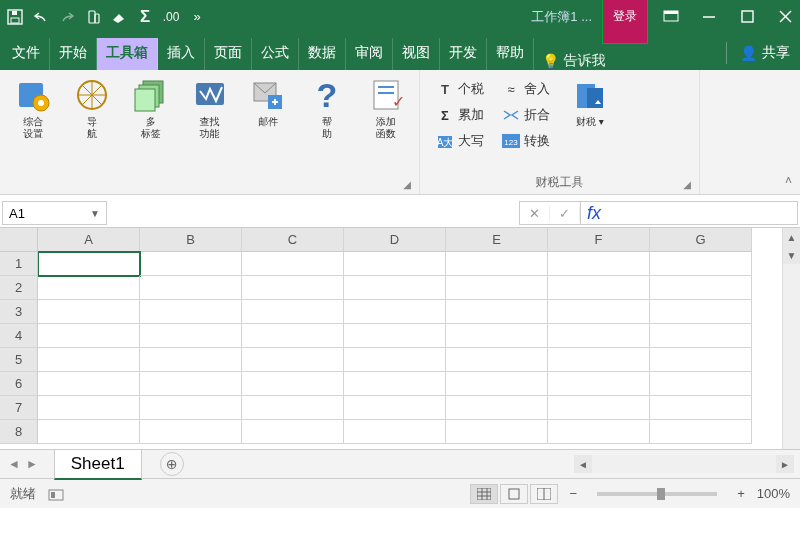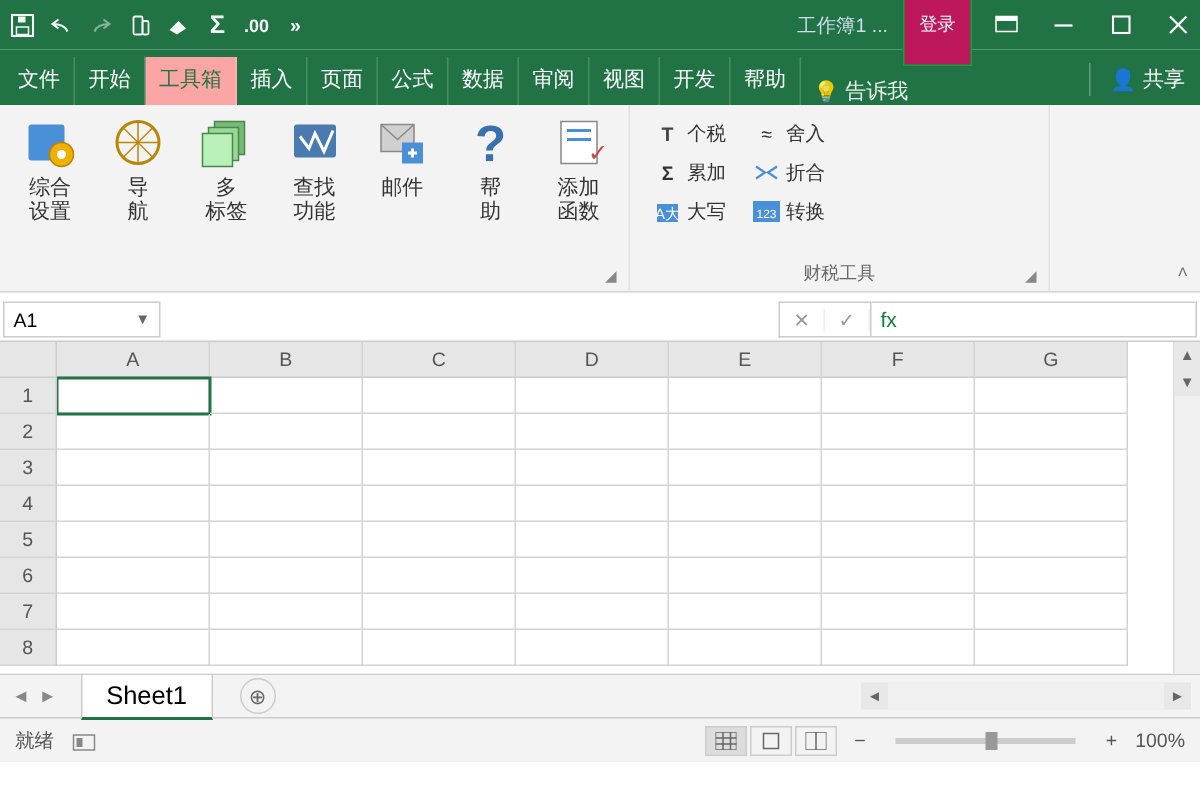--- a/index.html
+++ b/index.html
@@ -1,51 +1,51 @@
 <!DOCTYPE html>
 <html><head>
 <meta charset="utf-8">
 <style>
 * { margin:0; padding:0; box-sizing:border-box; font-family:"Microsoft YaHei","Segoe UI",sans-serif; }
 body { width:800px; height:533px; background:#fff; overflow:hidden; font-size:12px; }
 .titlebar { height:33px; background:#217346; display:flex; align-items:center; color:#fff; padding:0 6px; }
 .titlebar .qat { display:flex; gap:8px; align-items:center; }
-.titlebar .qat span { width:18px; height:18px; display:flex; align-items:center; justify-content:center; opacity:.95;font-weight:bold; }
+.titlebar .qat span { width:18px; height:18px; display:flex; align-items:center; justify-content:center; opacity:.95; }
 .titlebar .spacer { flex:1; }
 .titlebar .title { color:#cde; font-size:13px; margin:0 10px; white-space:nowrap; }
 .loginbtn { background:#be185d; border:1px solid #0a3; padding:18px 10px; font-size:12px; color:#fff; }
 .wincontrols { display:flex; gap:20px; margin-left:14px; }
 .wincontrols span { width:18px; display:flex; justify-content:center; }
 .tabs { height:37px; background:#217346; display:flex; align-items:flex-end; color:#fff; font-size:14px; padding-left:3px; }
 .tabs .tab { padding:6px 9px 8px; cursor:pointer; border-right:1px solid rgba(255,255,255,.18); }
 .tabs .tab.first { border-left:none; }
-.tabs .tab.active { background:#fca5a5; color:#217346; font-weight:400; }
+.tabs .tab.active { background:#c4b5fd; color:#217346; font-weight:700; }
 .tabs .tell { margin-left:8px; display:flex; align-items:center; gap:4px; opacity:.9;}
 .tabs .spacer { flex:1; }
 .tabs .share { padding:6px 10px; display:flex; align-items:center; gap:4px; }
 .tabs .share::before { content:""; border-left:1px solid rgba(255,255,255,.3); height:22px; margin-right:10px;}
 .ribbon { height:125px; background:#f3f3f3; border-bottom:1px solid #d4d4d4; display:flex; position:relative;}
 .group { border-right:1px solid #e1e1e1; display:flex; flex-direction:column; padding:4px 6px 0;}
 .group .tools { flex:1; display:flex; align-items:flex-start; gap:4px;}
 .group .lbl { text-align:center; font-size:12px; color:#666; padding:3px 0 3px; position:relative;}
 .group .lbl .dlg { position:absolute; right:2px; bottom:4px; font-size:10px; color:#888;}
 .bigbtn { width:55px; display:flex; flex-direction:column; align-items:center; gap:2px; padding:2px; }
 .bigbtn .ic { width:38px; height:38px; display:flex; align-items:center; justify-content:center; }
-.bigbtn .tx { font-size:14px; color:#333; text-align:center; line-height:1.15;}
+.bigbtn .tx { font-size:10px; color:#333; text-align:center; line-height:1.15;}
 .mini { display:flex; align-items:center; gap:4px; font-size:13px; color:#333; padding:2px 4px;}
 .mini .ic { width:18px; height:18px; display:flex; align-items:center; justify-content:center;}
 .col { display:flex; flex-direction:column; gap:4px; padding-top:4px;}
 .collapse { position:absolute; right:8px; bottom:6px; color:#777; font-size:12px;}
 .formulabar { height:29px; border-bottom:1px solid #ccc; display:flex; align-items:stretch; background:#fff; margin-top:4px;}
 .namebox { width:105px; border:1px solid #ccc; margin:2px; display:flex; align-items:center; padding:0 6px; font-size:13px; background:#fff; position:relative;}
 .namebox .dd { margin-left:auto; color:#666; font-size:10px; }
 .fbgap { width:410px; }
 .fbbtns { display:flex; align-items:center; border:1px solid #ccc; margin:2px 0; border-right:none;}
 .fbbtns span { width:30px; display:flex; align-items:center; justify-content:center; color:#999; border-right:1px solid #eee; font-size:13px;}
-.fxcell { flex:1; border:1px solid #ccc; margin:2px 2px 2px 0; display:flex; align-items:center; padding:0 6px; color:#15803d; font-size:14px;}
+.fxcell { flex:1; border:1px solid #ccc; margin:2px 2px 2px 0; display:flex; align-items:center; padding:0 6px; color:#1d4ed8; font-style:italic; font-size:18px;}
 .gridarea { height:221px; display:flex; background:#fff; position:relative;}
 .rowhdrs { width:38px; }
 .corner { height:24px; background:#e6e6e6; border-right:1px solid #ccc; border-bottom:1px solid #ccc;}
 .rh { height:24px; background:#e6e6e6; border-right:1px solid #ccc; border-bottom:1px solid #d4d4d4; display:flex; align-items:center; justify-content:center; color:#555; font-size:13px;}
 .cols { flex:1; overflow:hidden; position:relative;}
 .colrow { display:flex; height:24px;}
 .ch { width:102px; background:#e6e6e6; border-right:1px solid #d4d4d4; border-bottom:1px solid #ccc; display:flex; align-items:center; justify-content:center; color:#555; font-size:13px;}
 .cellrow { display:flex; height:24px;}
 .cell { width:102px; border-right:1px solid #d4d4d4; border-bottom:1px solid #d4d4d4;}
 .sel { outline:2px solid #217346; outline-offset:-1px; background:#fff;}
@@ -272,20 +272,30 @@
         <div class="mini">
             <span class="ic">
               <svg width="18" height="14">
                 <rect x="0" y="0" width="18" height="14" fill="#4a90d9"></rect>
                 <text x="9" y="11" font-size="8" fill="#fff" text-anchor="middle">123</text>
               </svg>
             </span>
             <span>转换</span>
           </div>
       </div>
+      <div class="bigbtn" style="width:52px;">
+        <div class="ic">
+            <svg width="34" height="34">
+              <rect x="4" y="6" width="18" height="24" fill="#4a90d9"></rect>
+              <rect x="14" y="10" width="16" height="20" fill="#2a70b9"></rect>
+              <path d="M22 26 L28 26 L25 22 Z" fill="#fff"></path>
+            </svg>
+          </div>
+        <div class="tx">财税 ▾</div>
+      </div>
     </div>
     <div class="lbl"><span>财税工具</span><span class="dlg">◢</span></div>
   </div>
   <div class="collapse">˄</div>
 </div>
 
 <div class="formulabar">
   <div class="namebox">
       <span>A1</span>
       <span class="dd">▼</span>

